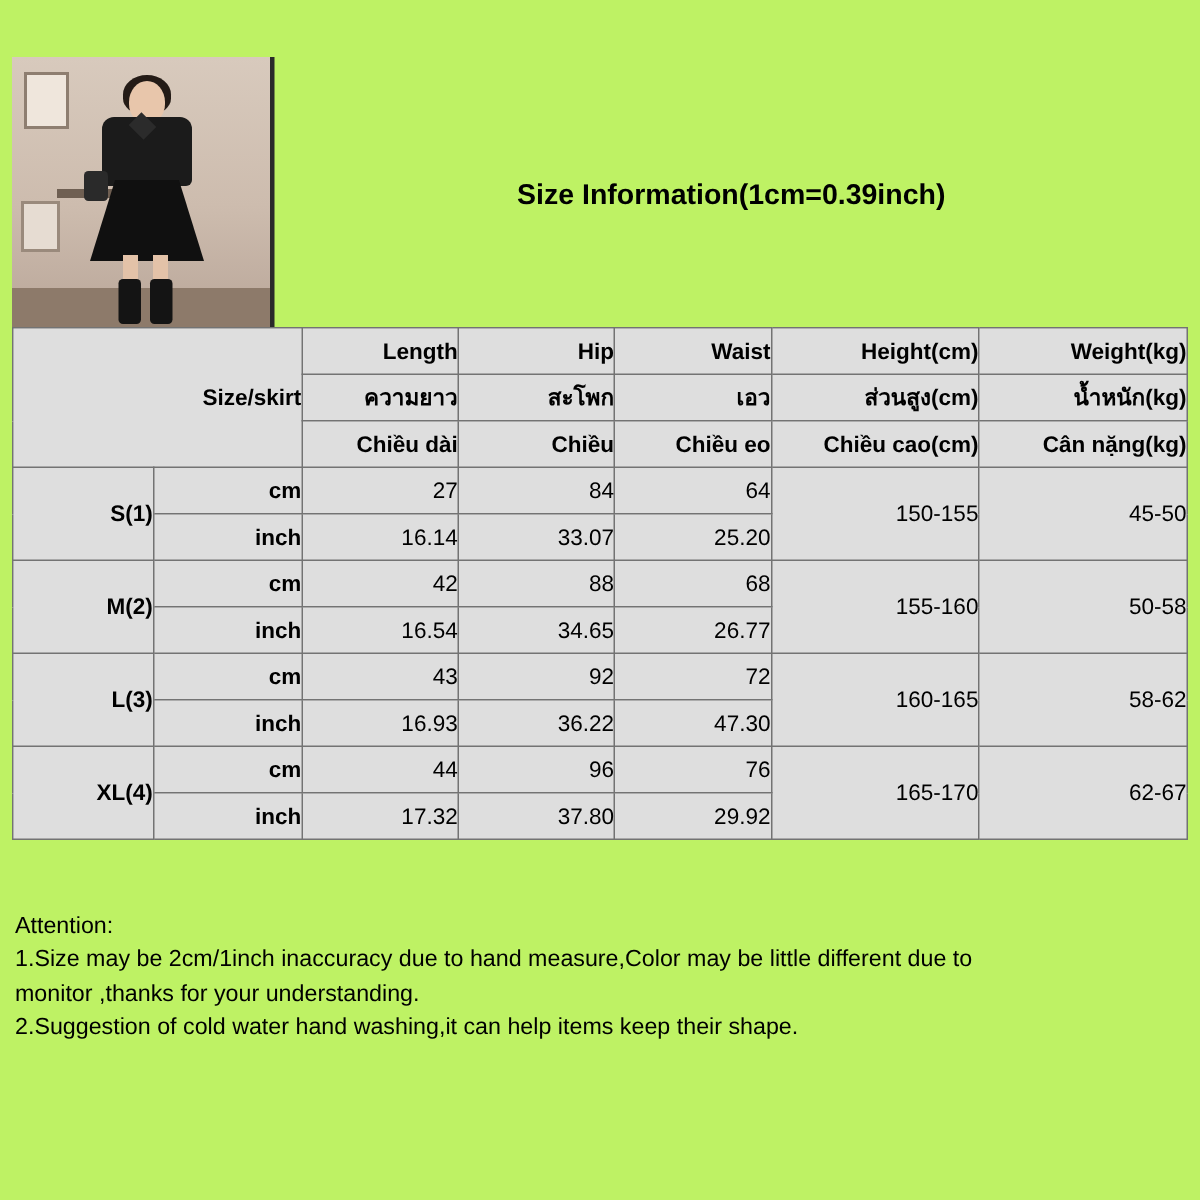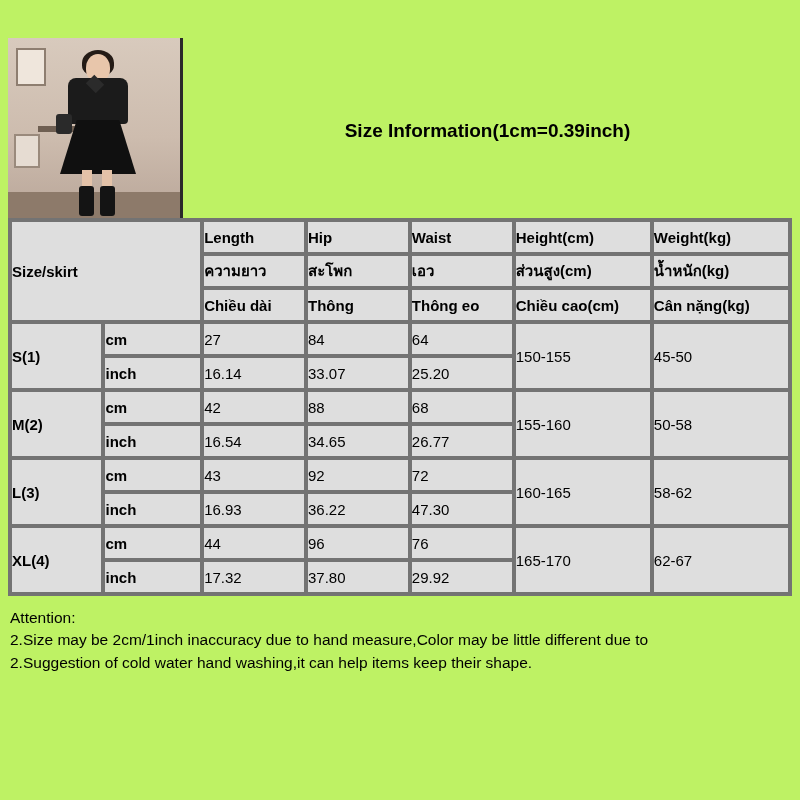--- a/index.html
+++ b/index.html
@@ -128,22 +128,22 @@
     top: 218px;
     width: 784px;
   }
   table.size {
     border-collapse: collapse;
     table-layout: fixed;
     width: 784px;
     background: #fff;
   }
   table.size td {
-    border: 4px solid #737373;
-    text-align: left;
+    border: 1px solid #737373;
+    text-align: right;
     vertical-align: middle;
     font-size: 15px;
     padding: 0;
     height: 30px;
   }
   .col-size   { width: 90px; }
   .col-unit   { width: 95px; }
   .col-meas   { width: 100px; }
   .col-hw     { width: 133px; }
 
@@ -248,22 +248,22 @@
         <tr>
           <td class="hdr-sub">ความยาว</td>
           <td class="hdr-sub">สะโพก</td>
           <td class="hdr-sub">เอว</td>
           <td class="hdr-sub">ส่วนสูง(cm)</td>
           <td class="hdr-sub">น้ำหนัก(kg)</td>
         </tr>
 
         <tr>
           <td class="hdr-sub">Chiều dài</td>
-          <td class="hdr-sub">Thông</td>
-          <td class="hdr-sub">Thông eo</td>
+          <td class="hdr-sub">Chiều</td>
+          <td class="hdr-sub">Chiều eo</td>
           <td class="hdr-sub">Chiều cao(cm)</td>
           <td class="hdr-sub">Cân nặng(kg)</td>
         </tr>
 
         <tr>
           <td class="size-label" rowspan="2">S(1)</td>
           <td class="unit-cell">cm</td>
           <td class="val">27</td>
           <td class="val">84</td>
           <td class="val">64</td>
@@ -323,17 +323,18 @@
           <td class="val">17.32</td>
           <td class="val">37.80</td>
           <td class="val">29.92</td>
         </tr>
       </tbody>
     </table>
   </div>
 
   <div class="attention">
     <div>Attention:</div>
-    <div>2.Size may be 2cm/1inch inaccuracy due to hand measure,Color may be little different due to</div>
+    <div>1.Size may be 2cm/1inch inaccuracy due to hand measure,Color may be little different due to</div>
+    <div>monitor ,thanks for your understanding.</div>
     <div>2.Suggestion of cold water hand washing,it can help items keep their shape.</div>
   </div>
 
 </div>
 
 </body></html>

